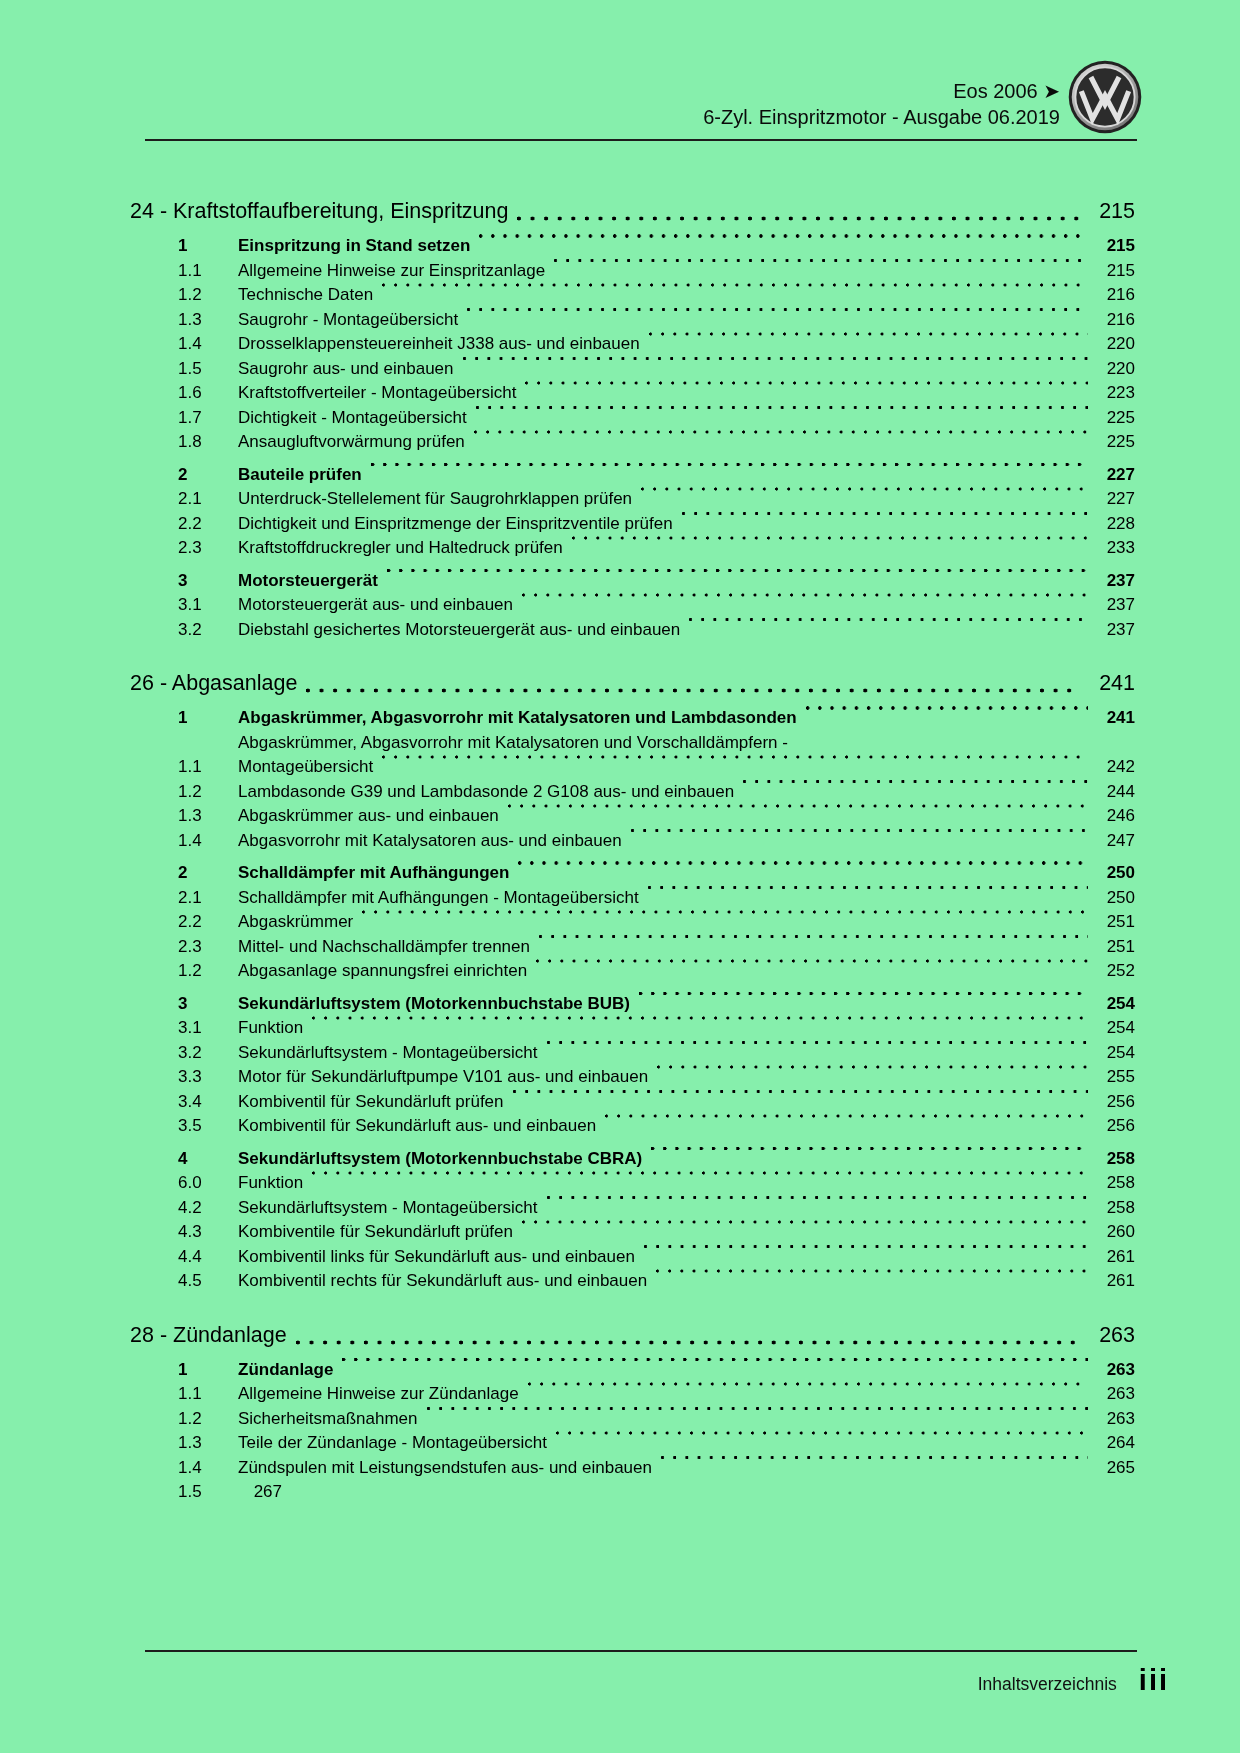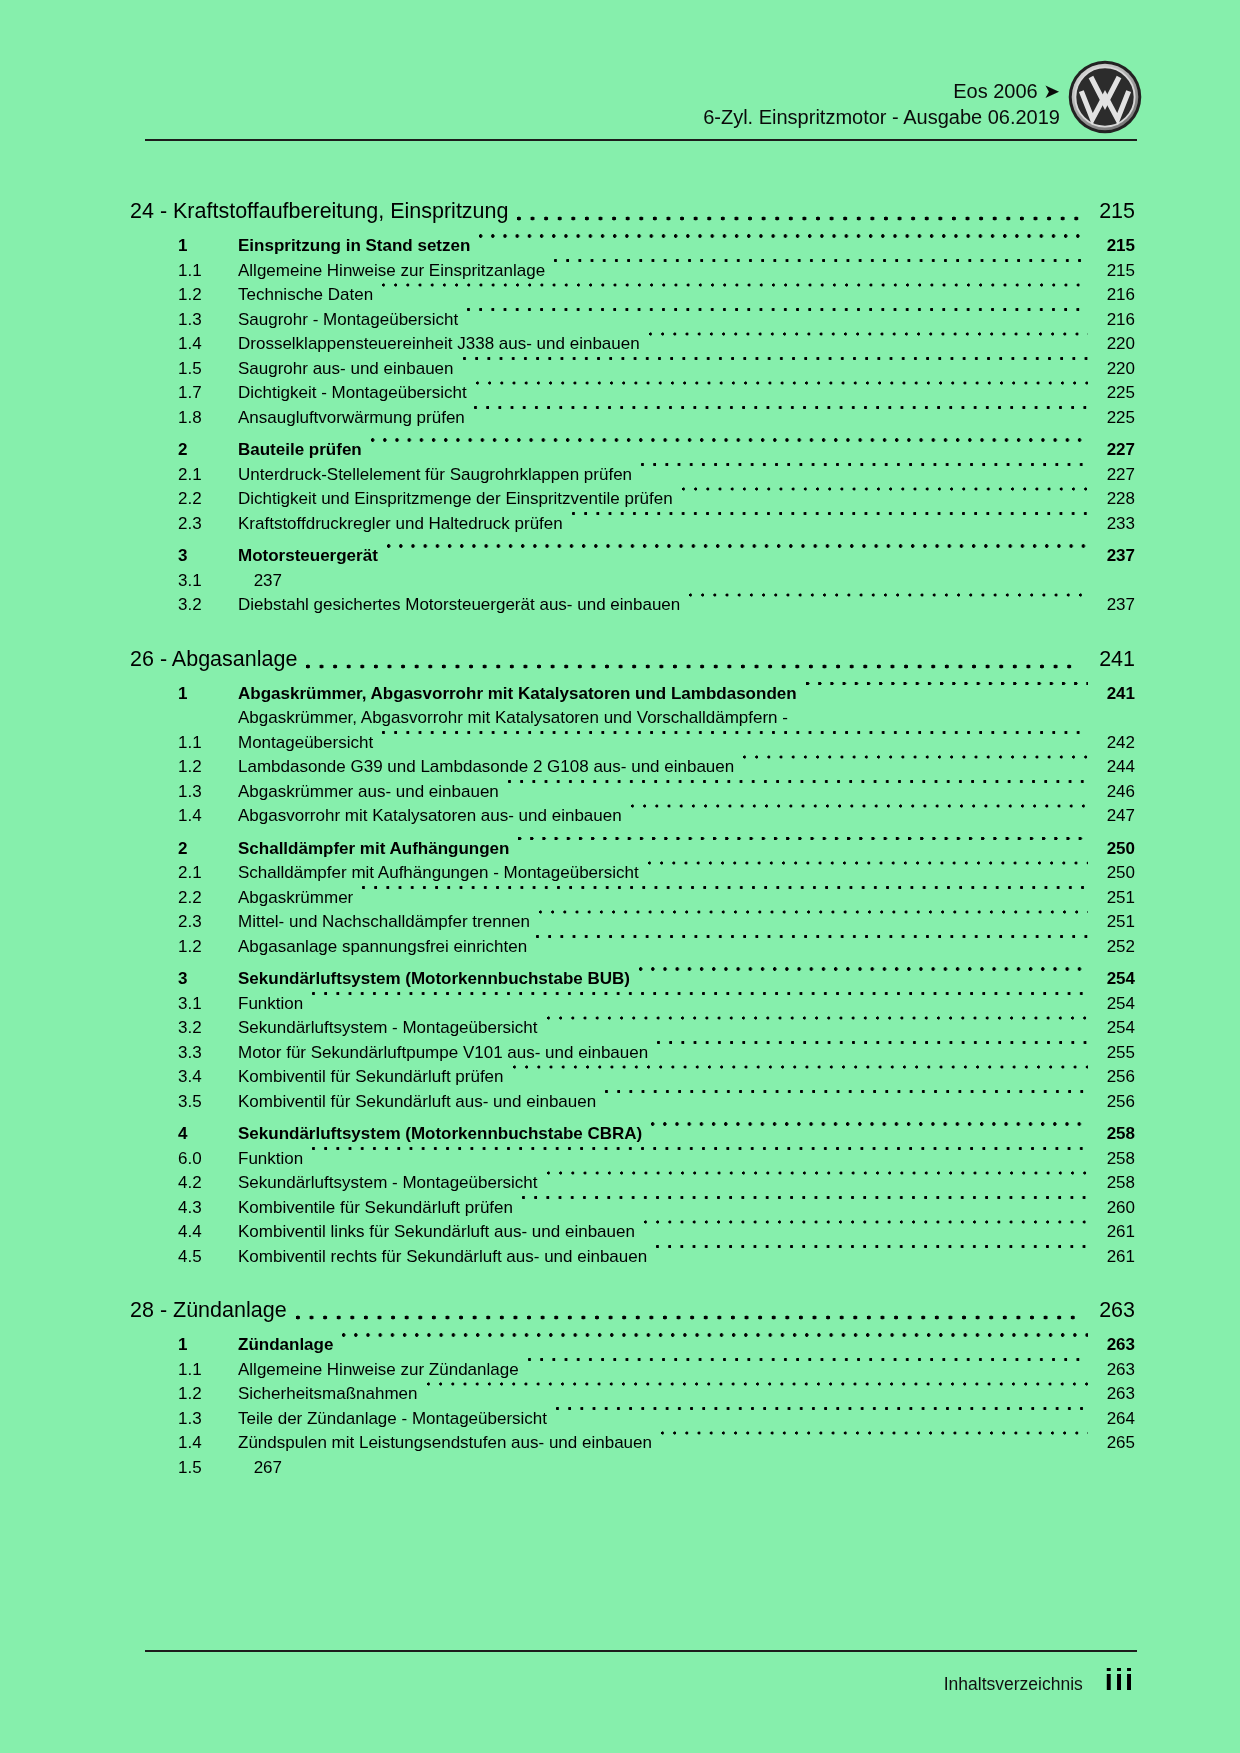--- a/index.html
+++ b/index.html
@@ -56,21 +56,21 @@
   .entry { font-size:17px; line-height:24.5px; }
   .entry.bold { font-weight:bold; margin-top:8px; }
   .entry.bold .leader {
     background-image:radial-gradient(circle at 1.6px 50%, #000 1.55px, rgba(0,0,0,0) 2px);
   }
 
   
   .page-footer { position:absolute; top:1641px; left:0; right:0; }
   .footer-text {
     display:flex; justify-content:flex-end; align-items:baseline;
-    padding-right:105px; margin-top:14px; gap:22px;
+    padding-right:71px; margin-top:14px; gap:22px;
   }
   .footer-label { font-size:17.5px; color:#111; }
   .footer-pageno { font-size:29px; font-weight:bold; letter-spacing:2px; line-height:1; }
 </style>
 </head>
 <body>
 
 <div class="page">
 
   <div class="page-header">
@@ -156,20 +156,30 @@
             <span class="num">1.5</span>
             <div class="titlewrap">
               <div class="lastline">
                 <span class="ttext">Saugrohr aus- und einbauen</span>
                 <div class="leader"></div>
               </div>
             </div>
             <span class="page-num">220</span>
           </div>
           <div class="trow entry">
+            <span class="num">1.6</span>
+            <div class="titlewrap">
+              <div class="lastline">
+                <span class="ttext">Kraftstoffverteiler - Montageübersicht</span>
+                <div class="leader"></div>
+              </div>
+            </div>
+            <span class="page-num">223</span>
+          </div>
+          <div class="trow entry">
             <span class="num">1.7</span>
             <div class="titlewrap">
               <div class="lastline">
                 <span class="ttext">Dichtigkeit - Montageübersicht</span>
                 <div class="leader"></div>
               </div>
             </div>
             <span class="page-num">225</span>
           </div>
           <div class="trow entry">
@@ -227,20 +237,26 @@
             <div class="titlewrap">
               <div class="lastline">
                 <span class="ttext">Motorsteuergerät</span>
                 <div class="leader"></div>
               </div>
             </div>
             <span class="page-num">237</span>
           </div>
           <div class="trow entry">
             <span class="num">3.1</span>
+            <div class="titlewrap">
+              <div class="lastline">
+                <span class="ttext">Motorsteuergerät aus- und einbauen</span>
+                <div class="leader"></div>
+              </div>
+            </div>
             <span class="page-num">237</span>
           </div>
           <div class="trow entry">
             <span class="num">3.2</span>
             <div class="titlewrap">
               <div class="lastline">
                 <span class="ttext">Diebstahl gesichertes Motorsteuergerät aus- und einbauen</span>
                 <div class="leader"></div>
               </div>
             </div>

